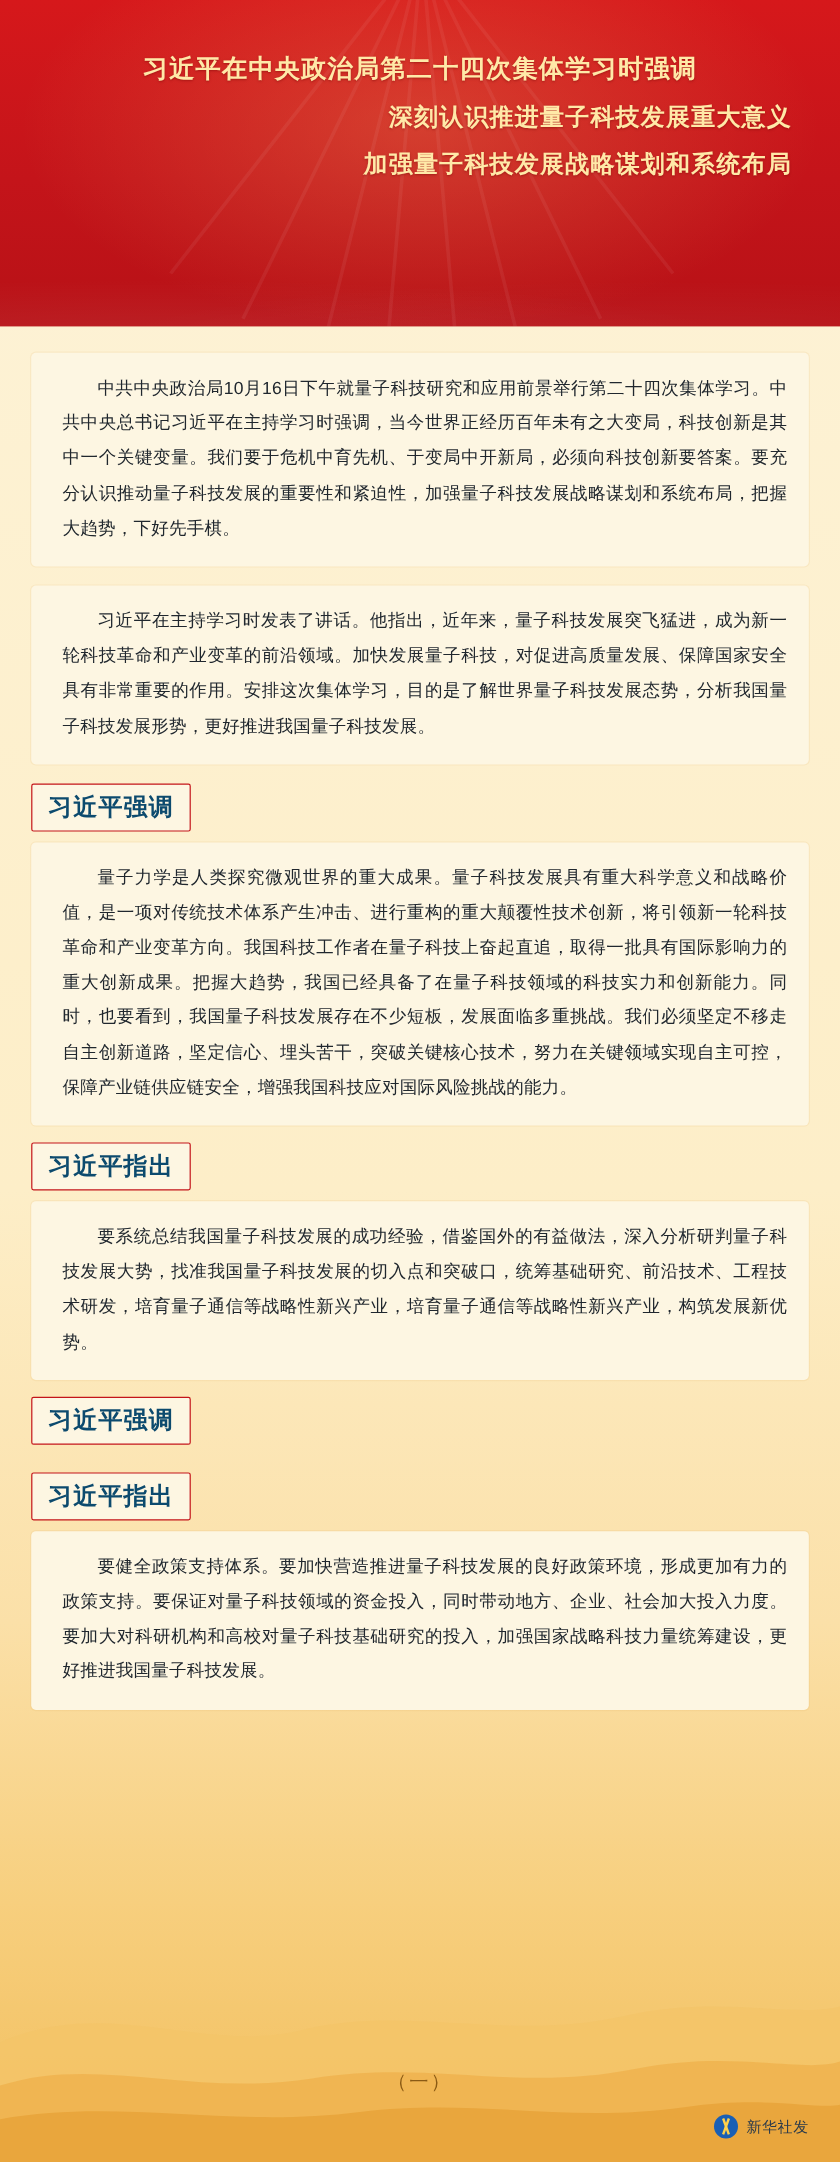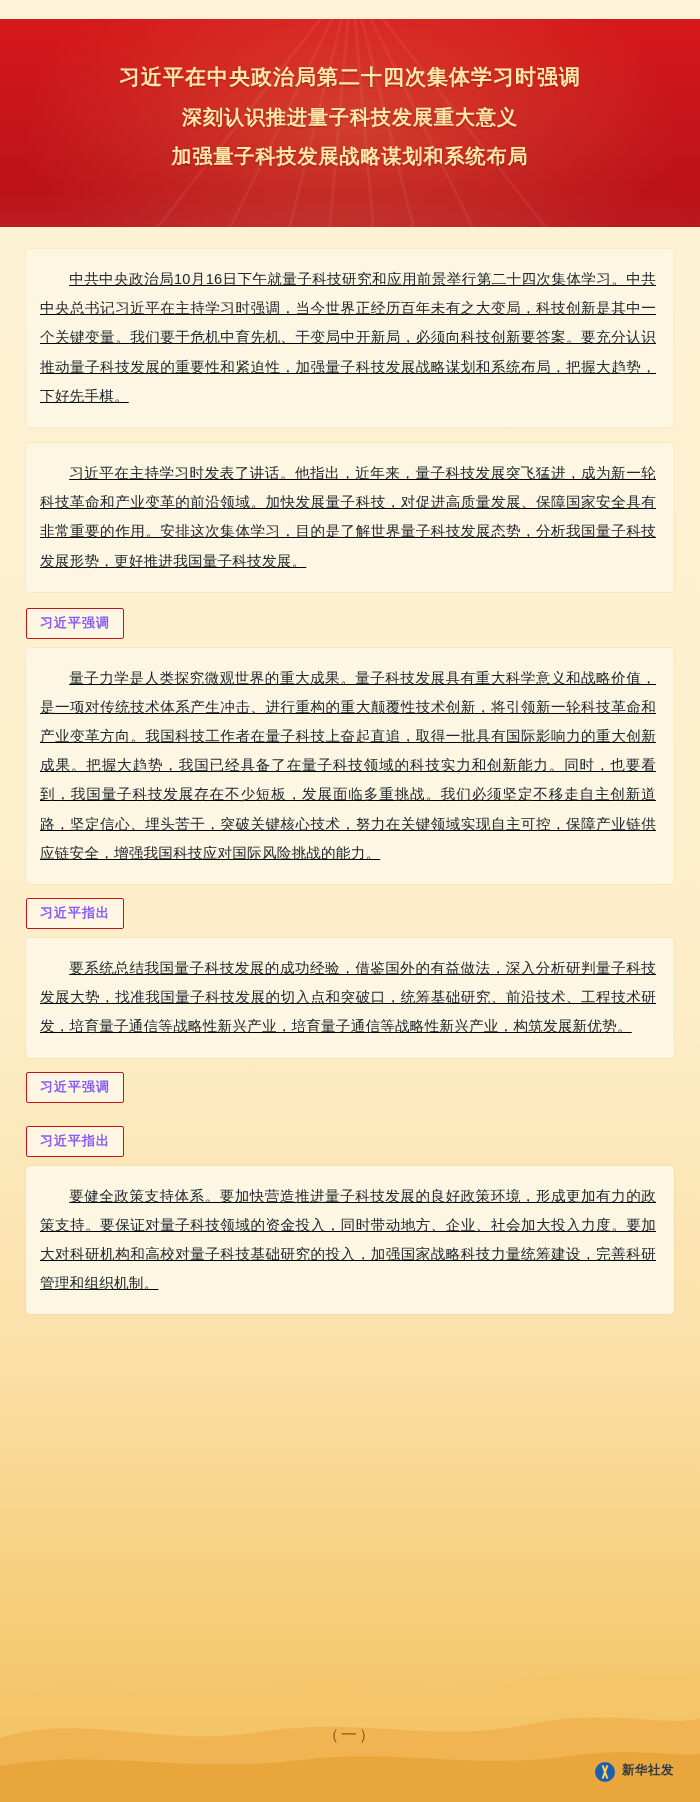--- a/index.html
+++ b/index.html
@@ -17,24 +17,23 @@
     position: relative;
     width: 700px;
     height: 1802px;
     background: linear-gradient(180deg, #fdf3d8 0%, #fdeec8 55%, #fbe0a8 75%, #f7cf7e 88%, #f2be5c 100%);
     overflow: hidden;
   }
 
   
   .header {
     position: relative;
-    height: 208px;
+    height: 272px;
     background: linear-gradient(180deg, #d6181b 0%, #c4141a 55%, #b71116 100%);
     overflow: hidden;
-    margin-top: 19px;
   }
   .header .ray {
     position: absolute;
     top: -40px;
     left: 50%;
     width: 3px;
     height: 340px;
     background: rgba(255,255,255,0.06);
     transform-origin: 50% 0%;
   }
@@ -68,53 +67,53 @@
     color: #ffe9a8;
     font-size: 21px;
     font-weight: bold;
     letter-spacing: 1px;
     line-height: 1.95;
     text-shadow: 0 1px 2px rgba(110,0,0,0.45);
     white-space: nowrap;
   }
   .title-line.l2, .title-line.l3 {
     font-size: 20px;
+    text-align: right;
   }
 
   
   .content {
     position: relative;
     z-index: 4;
     padding: 22px 26px 0 26px;
   }
   .para-card {
     background: #fdf6e2;
     border-radius: 4px;
-    padding: 16px 18px 16px 14px;
+    padding: 16px 18px 16px 26px;
     margin-bottom: 16px;
     box-shadow: 0 0 0 1px rgba(214,160,70,0.10);
-    text-decoration: underline;
   }
   .para-card p {
     margin: 0;
     color: #20272e;
     font-size: 14.6px;
     line-height: 2.0;
     text-align: justify;
     text-indent: 2em;
     letter-spacing: 0.2px;
   }
   .section {
     margin-bottom: 14px;
   }
   .tag {
     display: inline-block;
     border: 1.6px solid #c4141a;
-    color: #8b5cf6;
-    font-size: 13px;
+    color: #0c4a6e;
+    font-size: 20px;
     font-weight: bold;
     letter-spacing: 1px;
     padding: 5px 13px 6px 13px;
     border-radius: 2px;
     background: #fdf6e2;
     margin-bottom: 9px;
   }
   .section .para-card {
     margin-bottom: 0;
   }
@@ -143,24 +142,23 @@
     color: #8a5a14;
     font-size: 16px;
     letter-spacing: 2px;
     pointer-events: auto;
   }
   .agency {
     position: absolute;
     right: 26px;
     bottom: 20px;
     display: flex;
-    align-items: flex-start;
+    align-items: flex-end;
     gap: 7px;
     pointer-events: auto;
-    font-weight: bold;
   }
   .agency-logo {
     width: 20px;
     height: 20px;
     border-radius: 50%;
     background: #1a5fb4;
     position: relative;
     flex: none;
   }
   .agency-logo::before {
@@ -238,21 +236,21 @@
       </div>
     </div>
 
     <div class="section">
       <div class="tag">习近平强调</div>
     </div>
 
     <div class="section">
       <div class="tag">习近平指出</div>
       <div class="para-card">
-        <p>要健全政策支持体系。要加快营造推进量子科技发展的良好政策环境，形成更加有力的政策支持。要保证对量子科技领域的资金投入，同时带动地方、企业、社会加大投入力度。要加大对科研机构和高校对量子科技基础研究的投入，加强国家战略科技力量统筹建设，完善科研管理和组织机制。</p>
+        <p>要健全政策支持体系。要加快营造推进量子科技发展的良好政策环境，形成更加有力的政策支持。要保证对量子科技领域的资金投入，同时带动地方、企业、社会加大投入力度。要加大对科研机构和高校对量子科技基础研究的投入，加强国家战略科技力量统筹建设，更好推进我国量子科技发展。</p>
       </div>
     </div>
 
   </div>
 
   <div class="footer">
     <svg class="hill" viewBox="0 0 700 250" preserveAspectRatio="none" width="700" height="250">
       <path d="M0,150 C90,110 170,160 250,140 C340,118 420,150 520,128 C600,110 660,130 700,120 L700,250 L0,250 Z" fill="#f3c469" opacity="0.85"></path>
       <path d="M0,186 C80,160 160,196 260,180 C360,164 430,192 530,172 C610,156 670,176 700,166 L700,250 L0,250 Z" fill="#efb450" opacity="0.9"></path>
       <path d="M0,214 C100,196 190,222 300,208 C400,196 470,218 570,204 C640,194 680,206 700,202 L700,250 L0,250 Z" fill="#e9a63d"></path>

